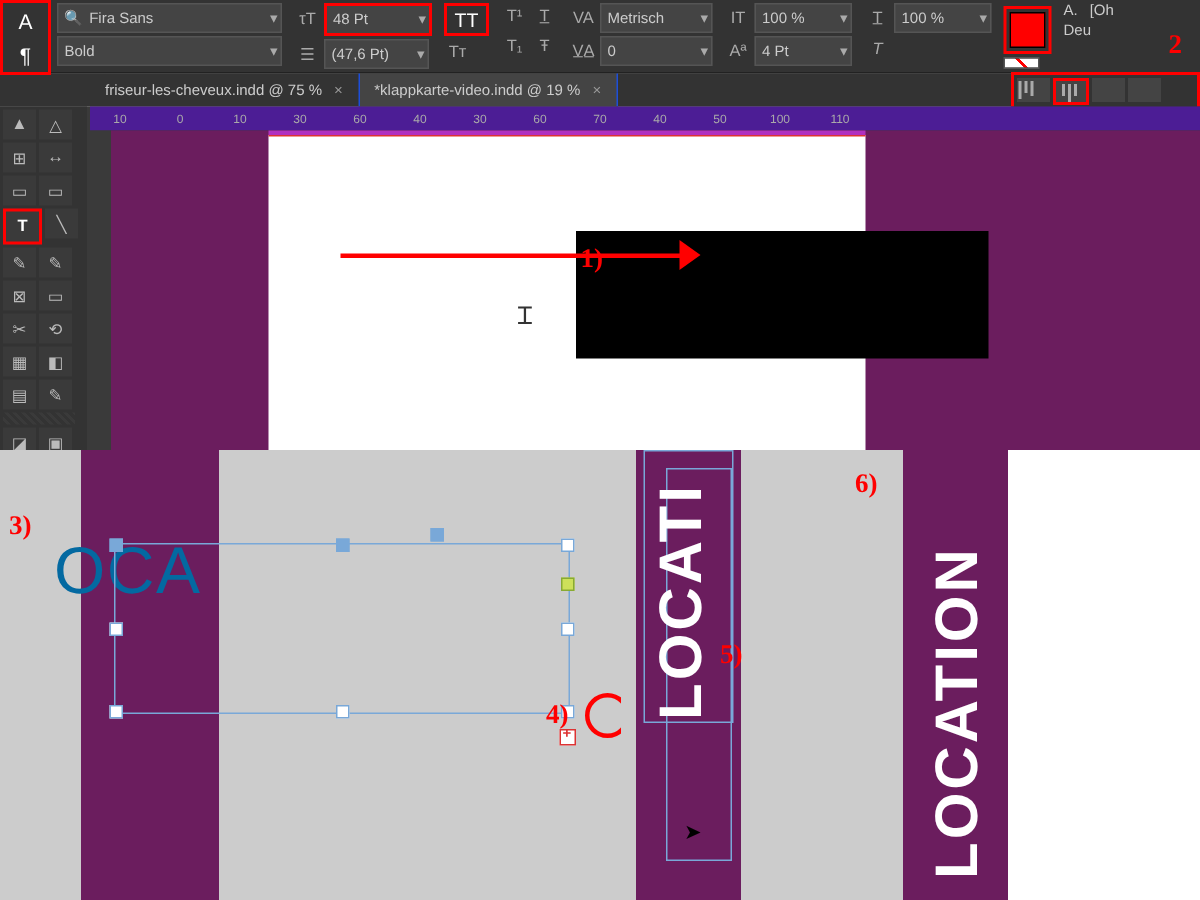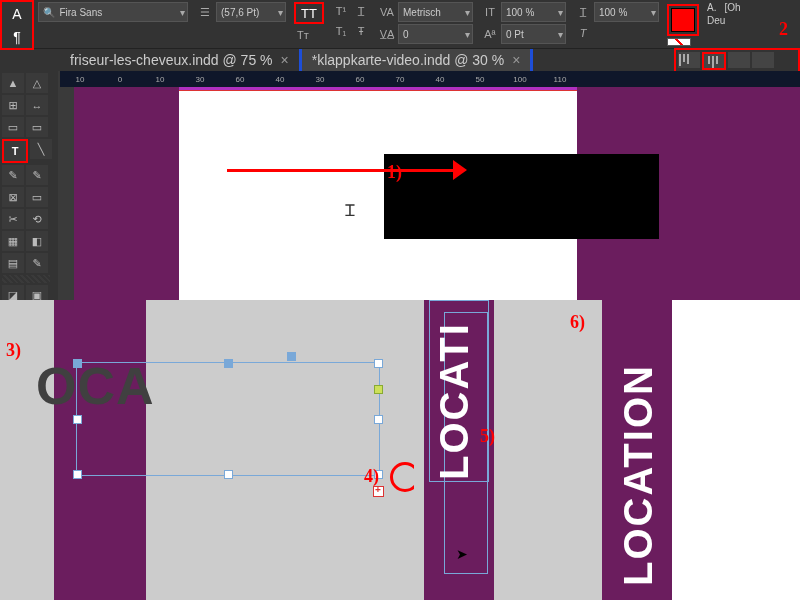--- a/index.html
+++ b/index.html
@@ -7,28 +7,28 @@
 .char-panel{width:30px;height:46px;border:2px solid red;display:flex;flex-direction:column;align-items:center;justify-content:space-around;color:#fff}
 .char-panel span{font-size:14px}
 .ctrl-group{display:flex;flex-direction:column;padding:2px 4px;gap:2px}
 .row{display:flex;align-items:center;gap:2px}
 .dropdown{background:#444;border:1px solid #555;height:18px;display:flex;align-items:center;padding:0 4px;color:#ccc;font-size:10px;position:relative}
 .dropdown::after{content:'▾';position:absolute;right:2px;color:#aaa}
 .ic{width:18px;height:18px;display:flex;align-items:center;justify-content:center;color:#aaa;font-size:11px}
 .redbox{border:2px solid red}
 .swatch{width:22px;height:22px;background:red;border:1px solid #000}
 .tabs{background:#333;height:22px;display:flex;align-items:center;padding-left:60px;gap:0}
-.tab{padding:0 10px;height:22px;display:flex;align-items:center;color:#ccc;font-size:14px;border-right:3px solid #1d4ed8}
+.tab{padding:0 10px;height:22px;display:flex;align-items:center;color:#ccc;font-size:10px;border-right:1px solid #1d4ed8}
 .tab.active{background:#444}
 .tab .x{margin-left:8px;color:#999}
 .workspace{position:relative;height:230px;background:#3a3a3a}
 .sidebar{position:absolute;left:0;top:0;width:54px;height:230px;background:#333;display:flex;flex-wrap:wrap;align-content:flex-start;padding:2px;gap:2px}
 .tool{width:22px;height:20px;background:#3a3a3a;display:flex;align-items:center;justify-content:center;color:#bbb;font-size:11px}
 .tool.typ{border:2px solid red;color:#fff;font-weight:bold}
-.ruler-h{position:absolute;left:60px;right:0;top:0;height:16px;background:#0f172a;color:#aaa;font-size:8px;display:flex;align-items:center}
+.ruler-h{position:absolute;left:60px;right:0;top:0;height:16px;background:#4c1d95;color:#aaa;font-size:8px;display:flex;align-items:center}
 .ruler-h span{width:40px;text-align:center}
 .ruler-v{position:absolute;left:60px;top:16px;width:14px;height:214px;background:#3a3a3a}
 .pasteboard{position:absolute;left:74px;top:16px;right:0;height:214px;background:#6b1d5e}
 .page{position:absolute;left:105px;top:3px;width:398px;height:211px;background:#fff}
 .page::before{content:'';position:absolute;top:-3px;left:0;right:0;height:3px;background:#b030c0}
 .guide-top{position:absolute;left:0;right:0;top:0;height:1px;background:#d33}
 .blackbox{position:absolute;left:205px;top:64px;width:275px;height:85px;background:#000}
 .cursor-txt{position:absolute;left:166px;top:112px;color:#333;font-size:16px}
 .arrow{position:absolute;left:48px;top:70px;width:240px;height:20px}
 .arrow-line{position:absolute;left:0;top:9px;width:233px;height:3px;background:red}
@@ -60,26 +60,35 @@
 <div class="topbar">
   <div class="char-panel">
     <span>A</span>
     <span>¶</span>
   </div>
   <div class="ctrl-group">
     <div class="dropdown" style="width:140px">
         <span style="margin-right:4px">🔍</span>
         <span>Fira Sans</span>
       </div>
-  </div>
-  <div class="ctrl-group">
+    <div class="dropdown" style="width:140px">
+        <span>Bold</span>
+      </div>
+  </div>
+  <div class="ctrl-group">
+    <div class="row">
+      <div class="ic">τT</div>
+      <div class="dropdown redbox" style="width:60px">
+          <span>48 Pt</span>
+        </div>
+    </div>
     <div class="row">
       <div class="ic">☰</div>
       <div class="dropdown" style="width:60px">
-          <span>(57,6 Pt)</span>
+          <span>(47,6 Pt)</span>
         </div>
     </div>
   </div>
   <div class="ctrl-group">
     <div class="ic redbox" style="width:26px;height:18px;font-size:13px;color:#fff">TT</div>
     <div class="ic">Tᴛ</div>
   </div>
   <div class="ctrl-group">
     <div class="row">
         <div class="ic">T¹</div>
@@ -107,21 +116,21 @@
   <div class="ctrl-group">
     <div class="row">
         <div class="ic">IT</div>
         <div class="dropdown" style="width:55px">
           <span>100 %</span>
         </div>
       </div>
     <div class="row">
         <div class="ic">Aª</div>
         <div class="dropdown" style="width:55px">
-          <span>0 Pt</span>
+          <span>4 Pt</span>
         </div>
       </div>
   </div>
   <div class="ctrl-group">
     <div class="row">
         <div class="ic">T̲</div>
         <div class="dropdown" style="width:55px">
           <span>100 %</span>
         </div>
       </div>
@@ -148,21 +157,21 @@
       </div>
   </div>
 </div>
 
 <div class="tabs">
   <div class="tab">
       <span>friseur-les-cheveux.indd @ 75 %</span>
       <span class="x">×</span>
     </div>
   <div class="tab active">
-      <span>*klappkarte-video.indd @ 30 %</span>
+      <span>*klappkarte-video.indd @ 19 %</span>
       <span class="x">×</span>
     </div>
 </div>
 
 <div class="align-panel">
   <div class="align-btn">
       <div class="al-line" style="height:12px"></div>
       <div class="al-line" style="height:8px"></div>
       <div class="al-line" style="height:10px"></div>
     </div>
@@ -230,21 +239,21 @@
         </div>
       <div class="anno" style="left:208px;top:72px">1)</div>
     </div>
     <div class="anno" style="right:12px;top:-68px;color:red">2</div>
   </div>
 </div>
 
 <div class="bottom">
   <div class="panel p1">
     <div class="purple-col" style="left:54px;top:0;width:92px;height:300px"></div>
-    <div style="position:absolute;left:36px;top:56px;color:#404040;font-size:52px;font-weight:700;letter-spacing:1px">OCA</div>
+    <div style="position:absolute;left:36px;top:56px;color:#0369a1;font-size:44px;font-weight:400;letter-spacing:1px">OCA</div>
     <div class="txt-frame" style="left:76px;top:62px;width:302px;height:112px">
       <div class="handle c" style="left:-4px;top:-4px"></div>
       <div class="handle c" style="left:147px;top:-4px"></div>
       <div class="handle" style="right:-4px;top:-4px"></div>
       <div class="handle" style="left:-4px;top:52px"></div>
       <div class="handle" style="right:-4px;top:52px"></div>
       <div class="handle" style="left:-4px;bottom:-4px"></div>
       <div class="handle" style="left:147px;bottom:-4px"></div>
       <div class="handle" style="right:-4px;bottom:-4px"></div>
       <div style="position:absolute;right:-4px;top:22px;width:7px;height:7px;background:#cde05a;border:1px solid #8a3"></div>

